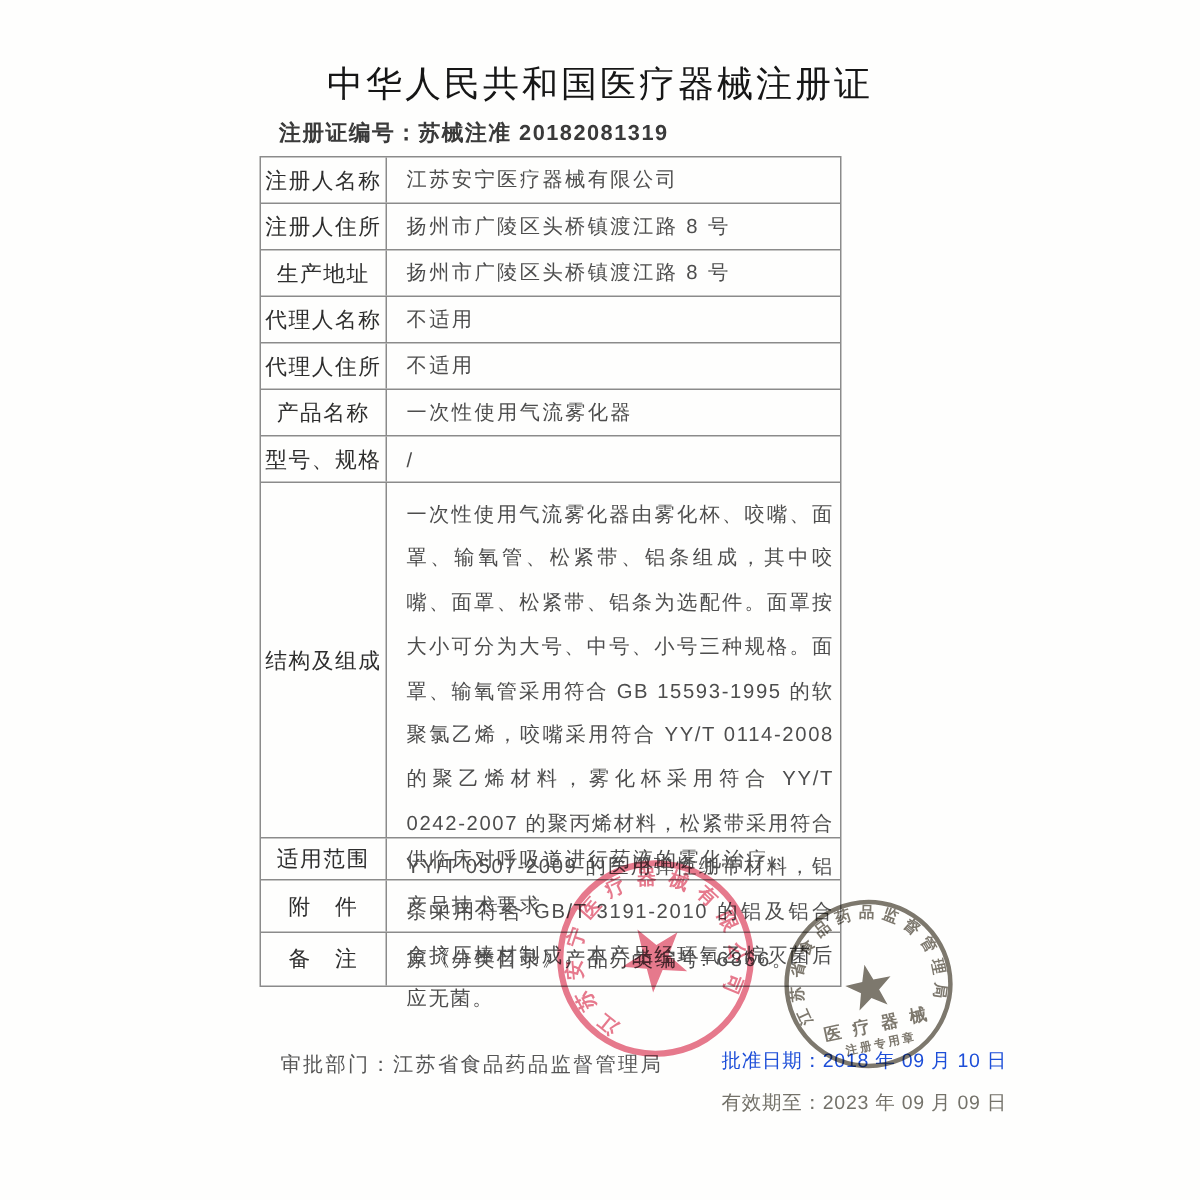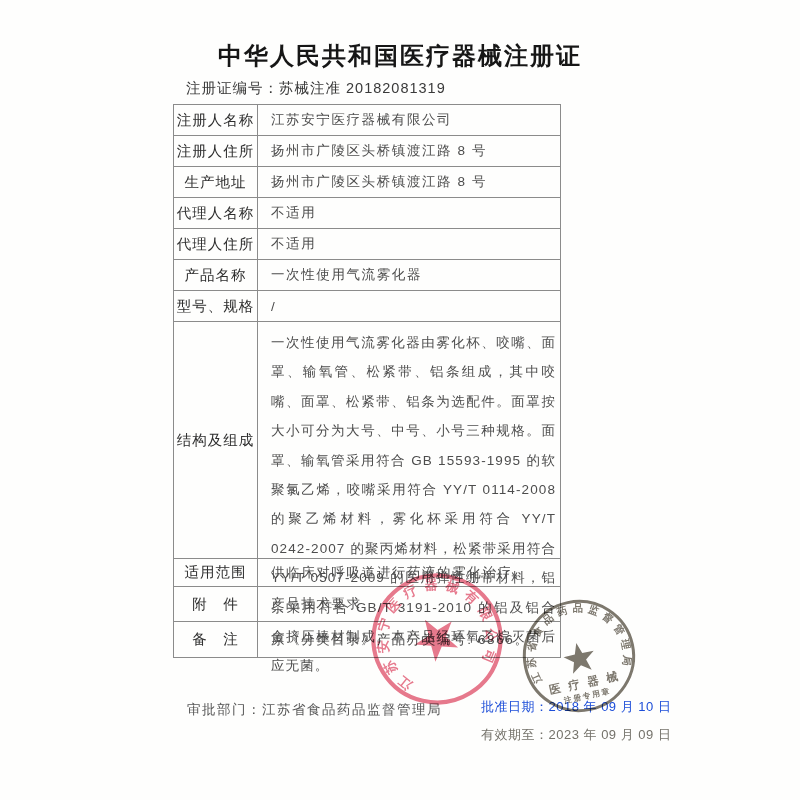--- a/index.html
+++ b/index.html
@@ -3,26 +3,27 @@
 <meta charset="utf-8">
 <style>
   * { margin:0; padding:0; box-sizing:border-box; }
   html,body { background:#ffffff; }
   .page {
     position:relative; width:800px; height:800px; background:#fefefd;
     font-family:"Liberation Sans", sans-serif; overflow:hidden;
   }
   .title {
     position:absolute; top:40px; left:0; width:100%; text-align:center;
-    font-size:24px; font-weight:bold; color:#161616; letter-spacing:2px;
+    font-size:24px; font-weight:normal; color:#161616; letter-spacing:2px;
     font-family:"Liberation Sans", sans-serif;
   }
   .certline {
     position:absolute; top:79px; left:186px; font-size:14.5px; color:#3a3a3a;
     letter-spacing:1px;
+    font-weight:bold;
   }
   .reg-table {
     position:absolute; top:104px; left:173px; width:388px;
     border:1px solid #8b8b8b; background:transparent;
   }
   .row { display:flex; border-bottom:1px solid #8b8b8b; }
   .row:last-child { border-bottom:none; }
   .cell-label {
     width:84px; border-right:1px solid #8b8b8b; display:flex;
     align-items:center; justify-content:center; text-align:center;

